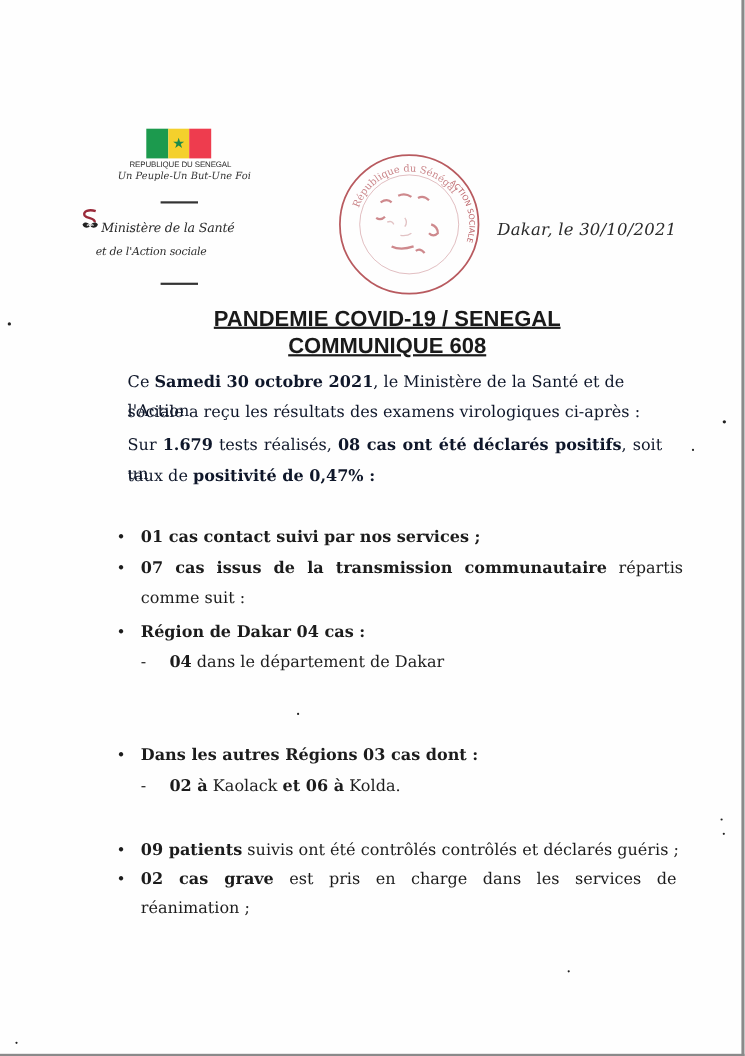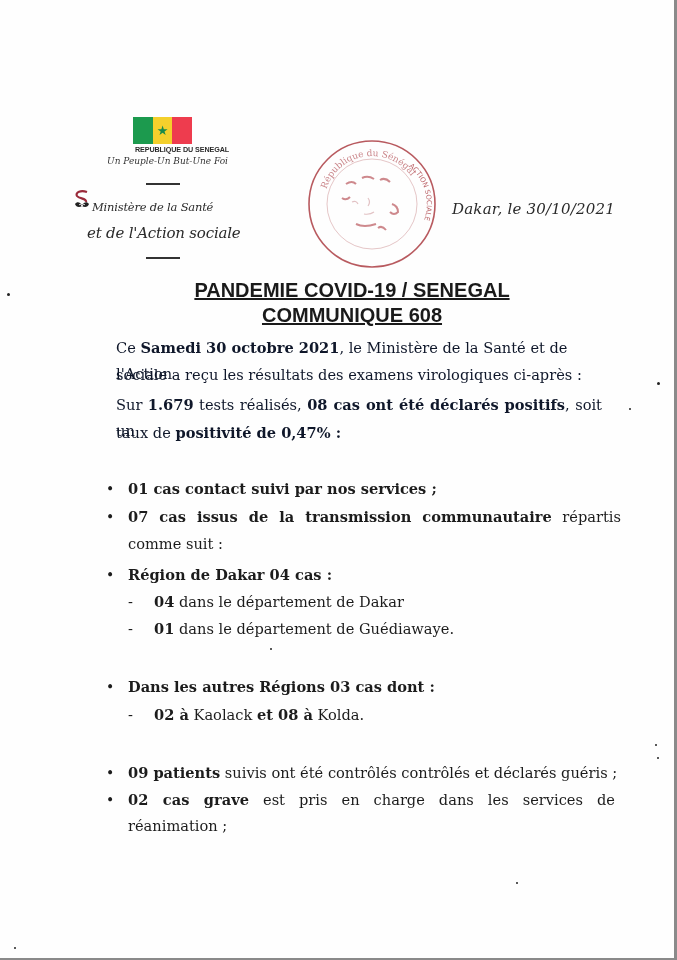--- a/index.html
+++ b/index.html
@@ -22,24 +22,24 @@
       width: 59px; height: 27px; display: flex;
     }
     .flag .band { flex: 1; height: 100%; position: relative; }
     .flag .star {
       position: absolute; left: 50%; top: 50%;
       transform: translate(-50%, -52%);
       font-size: 13px; line-height: 1; color: #1a8a4a;
       font-family: "DejaVu Sans", sans-serif;
     }
     .republic {
-      position: absolute; left: 132px; top: 145px; width: 100px;
+      position: absolute; left: 114px; top: 145px; width: 100px;
       text-align: center;
       font-family: "Liberation Sans", sans-serif;
-      font-weight: bold; font-size: 7.2px; letter-spacing: -0.1px;
+      font-weight: normal; font-size: 7.2px; letter-spacing: -0.1px;
       color: #2a2a2a;
     }
     .motto {
       position: absolute; left: 98px; top: 156px; width: 130px;
       text-align: right;
       font-family: "DejaVu Serif", serif; font-style: italic;
       font-size: 9px; color: #333;
     }
     .rule {
       position: absolute; height: 1.5px; background: #333; width: 34px;
@@ -48,21 +48,21 @@
       position: absolute; left: 73px; top: 190px; width: 18px; height: 20px;
     }
     .ministry-line1 {
       position: absolute; left: 92px; top: 200px;
       font-family: "DejaVu Serif", serif; font-style: italic;
       font-size: 11.5px; color: #2a2a2a; letter-spacing: -0.2px;
     }
     .ministry-line2 {
       position: absolute; left: 87px; top: 224px;
       font-family: "DejaVu Serif", serif; font-style: italic;
-      font-size: 15px; color: #2a2a2a; letter-spacing: -0.2px;
+      font-size: 10px; color: #2a2a2a; letter-spacing: -0.2px;
     }
     
     .stamp {
       position: absolute; left: 306px; top: 138px; width: 132px; height: 132px;
     }
     
     .date {
       position: absolute; left: 452px; top: 200px;
       font-family: "DejaVu Serif", serif; font-style: italic;
       font-size: 15px; color: #2a2a2a; letter-spacing: 0.2px;
@@ -173,30 +173,27 @@
     <span class="txt">comme suit :</span>
   </div>
 
   <div class="bullet" style="top:562px;">
     <span class="dot">•</span>
     <b class="txt">Région de Dakar 04 cas :</b>
   </div>
   <div class="dash" style="top:589px;">
     <span class="sym">-</span><b>04</b><span> dans le département de Dakar</span>
   </div>
-  <div class="dash" style="top:616px;">
-    <span class="sym">-</span><b>01</b><span> dans le département de Guédiawaye.</span>
-  </div>
 
   <div class="bullet" style="top:674px;">
     <span class="dot">•</span>
     <b class="txt">Dans les autres Régions 03 cas dont :</b>
   </div>
   <div class="dash" style="top:702px;">
-    <span class="sym">-</span><b>02 à</b><span> Kaolack </span><b>et 08 à</b><span> Kolda.</span>
+    <span class="sym">-</span><b>02 à</b><span> Kaolack </span><b>et 06 à</b><span> Kolda.</span>
   </div>
 
   <div class="bullet" style="top:760px;">
     <span class="dot">•</span>
     <span class="txt"><b>09 patients</b><span> suivis ont été contrôlés contrôlés et déclarés guéris ;</span></span>
   </div>
 
   <div class="bullet" style="top:787px;">
     <span class="dot">•</span>
     <span class="txt justify-full" style="width:487px;"><b>02 cas grave</b><span> est pris en charge dans les services de</span></span>

